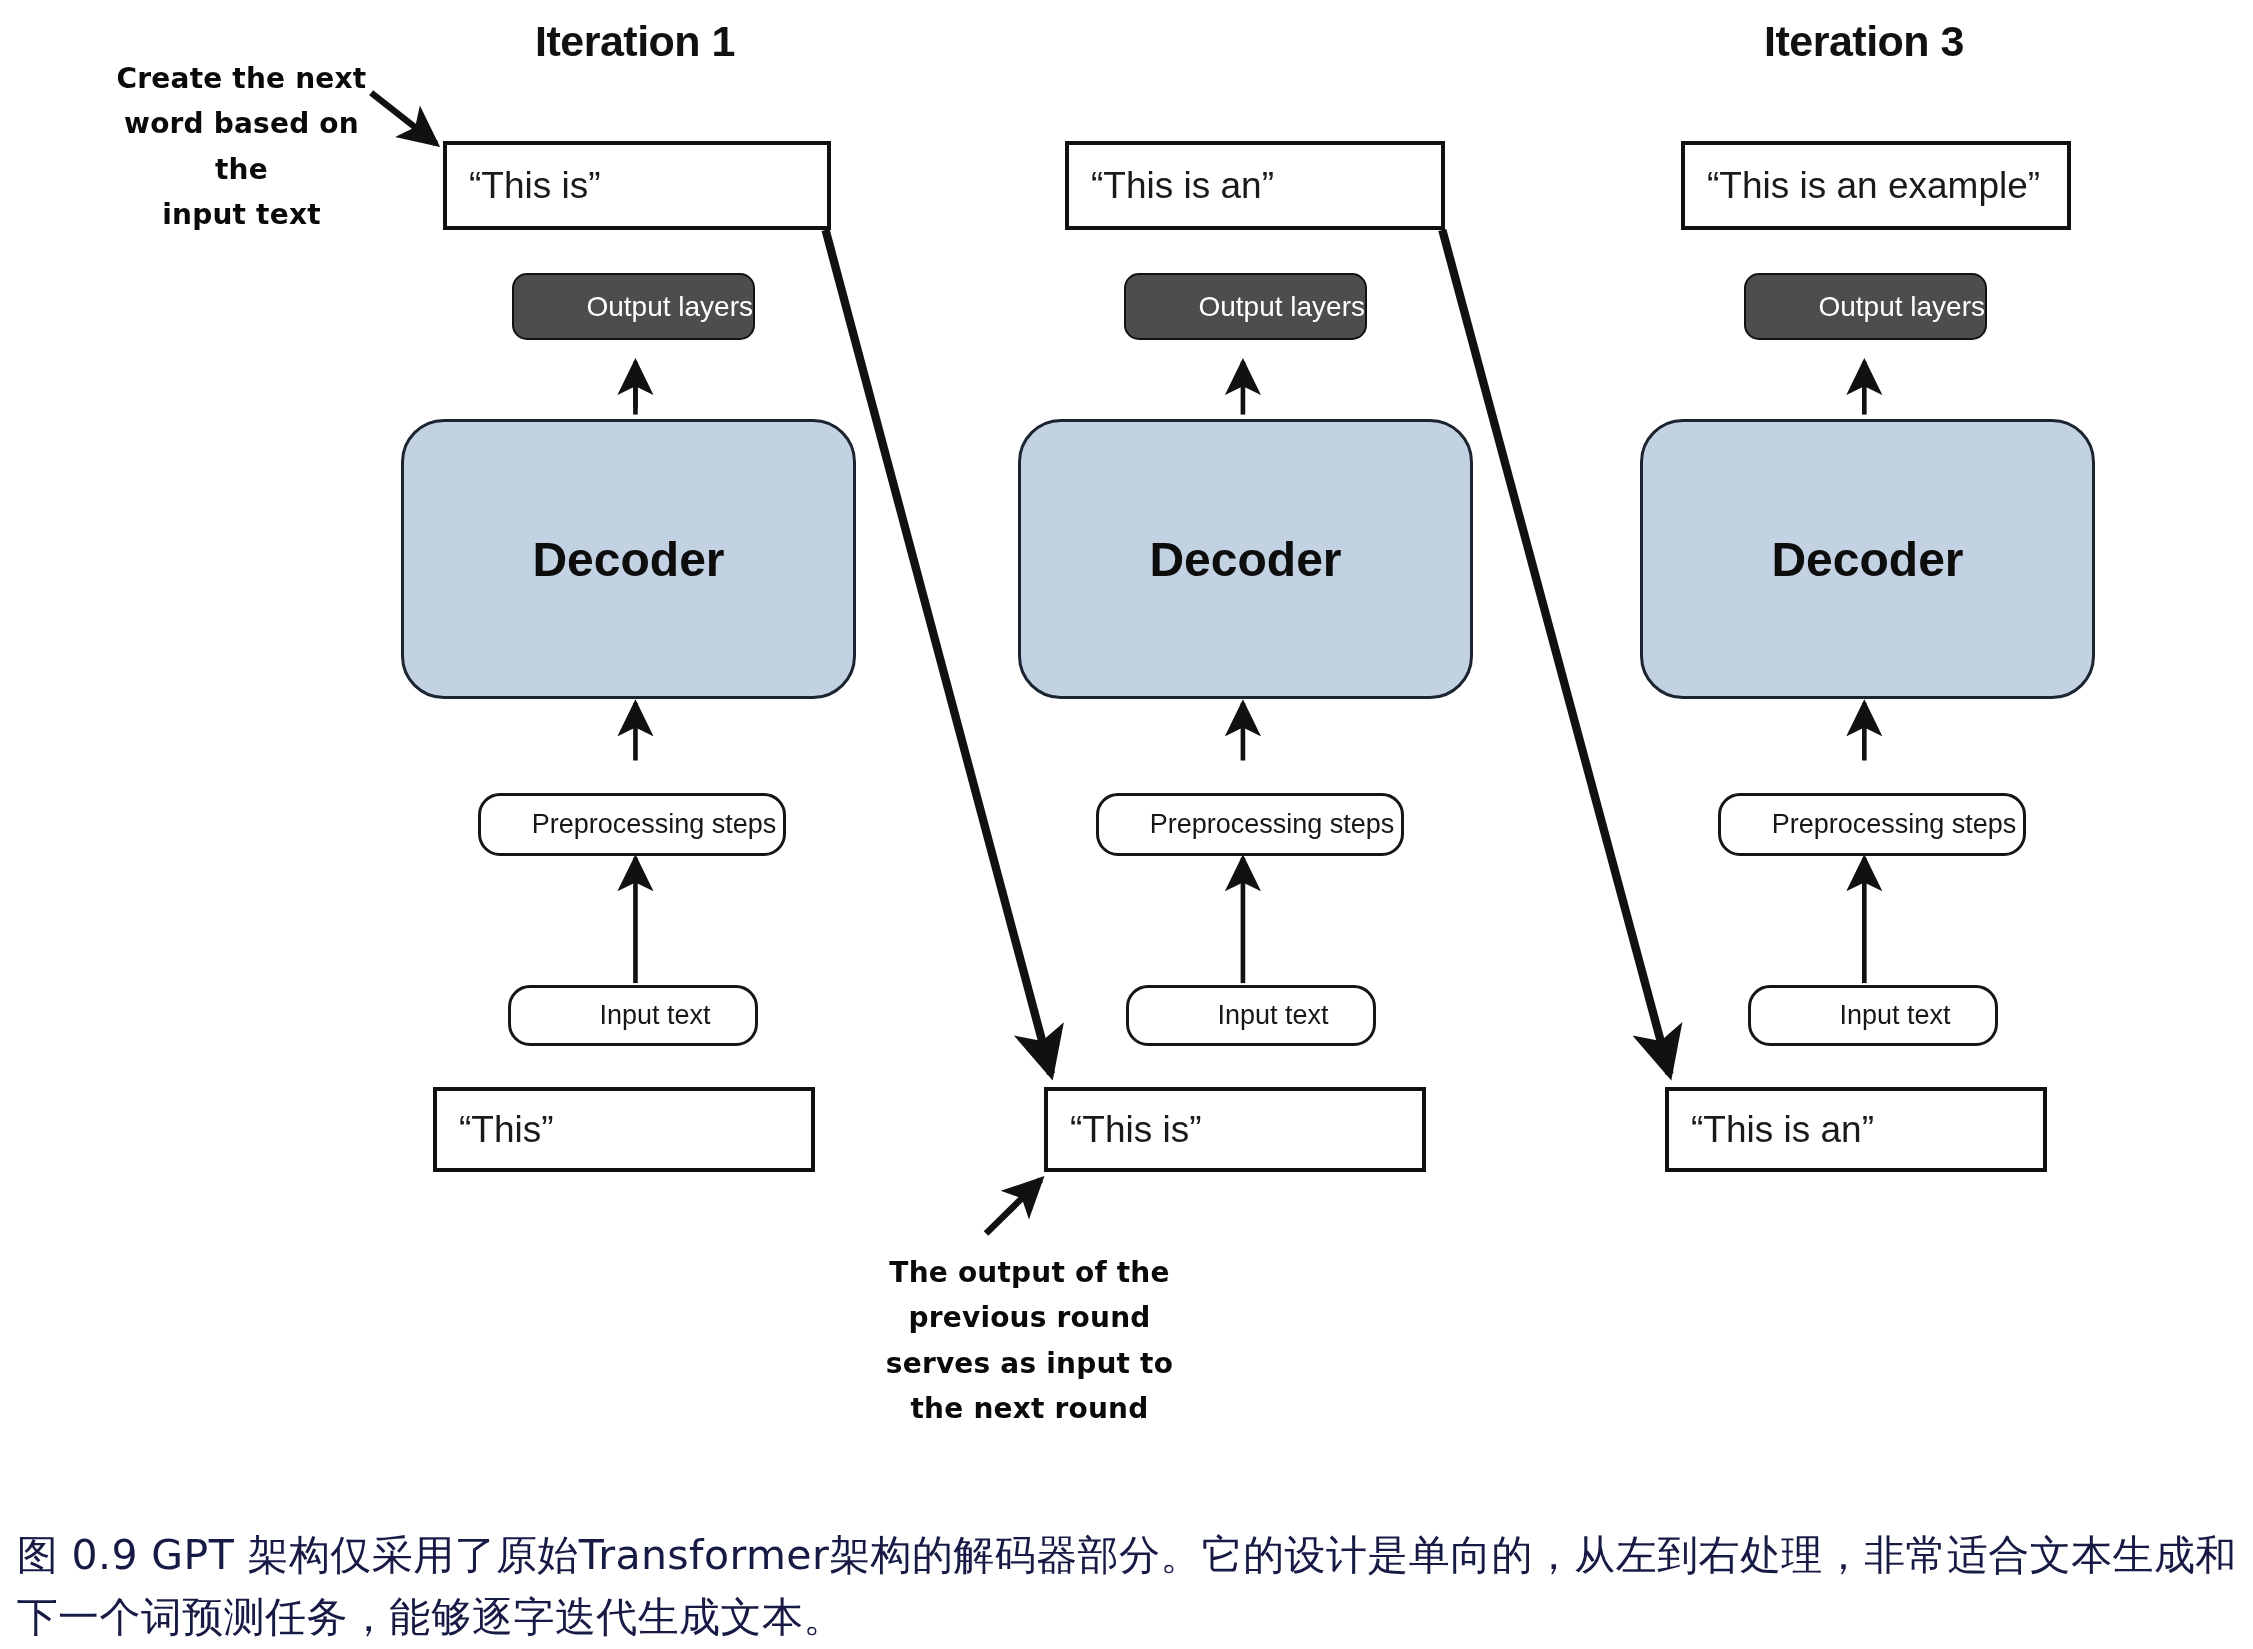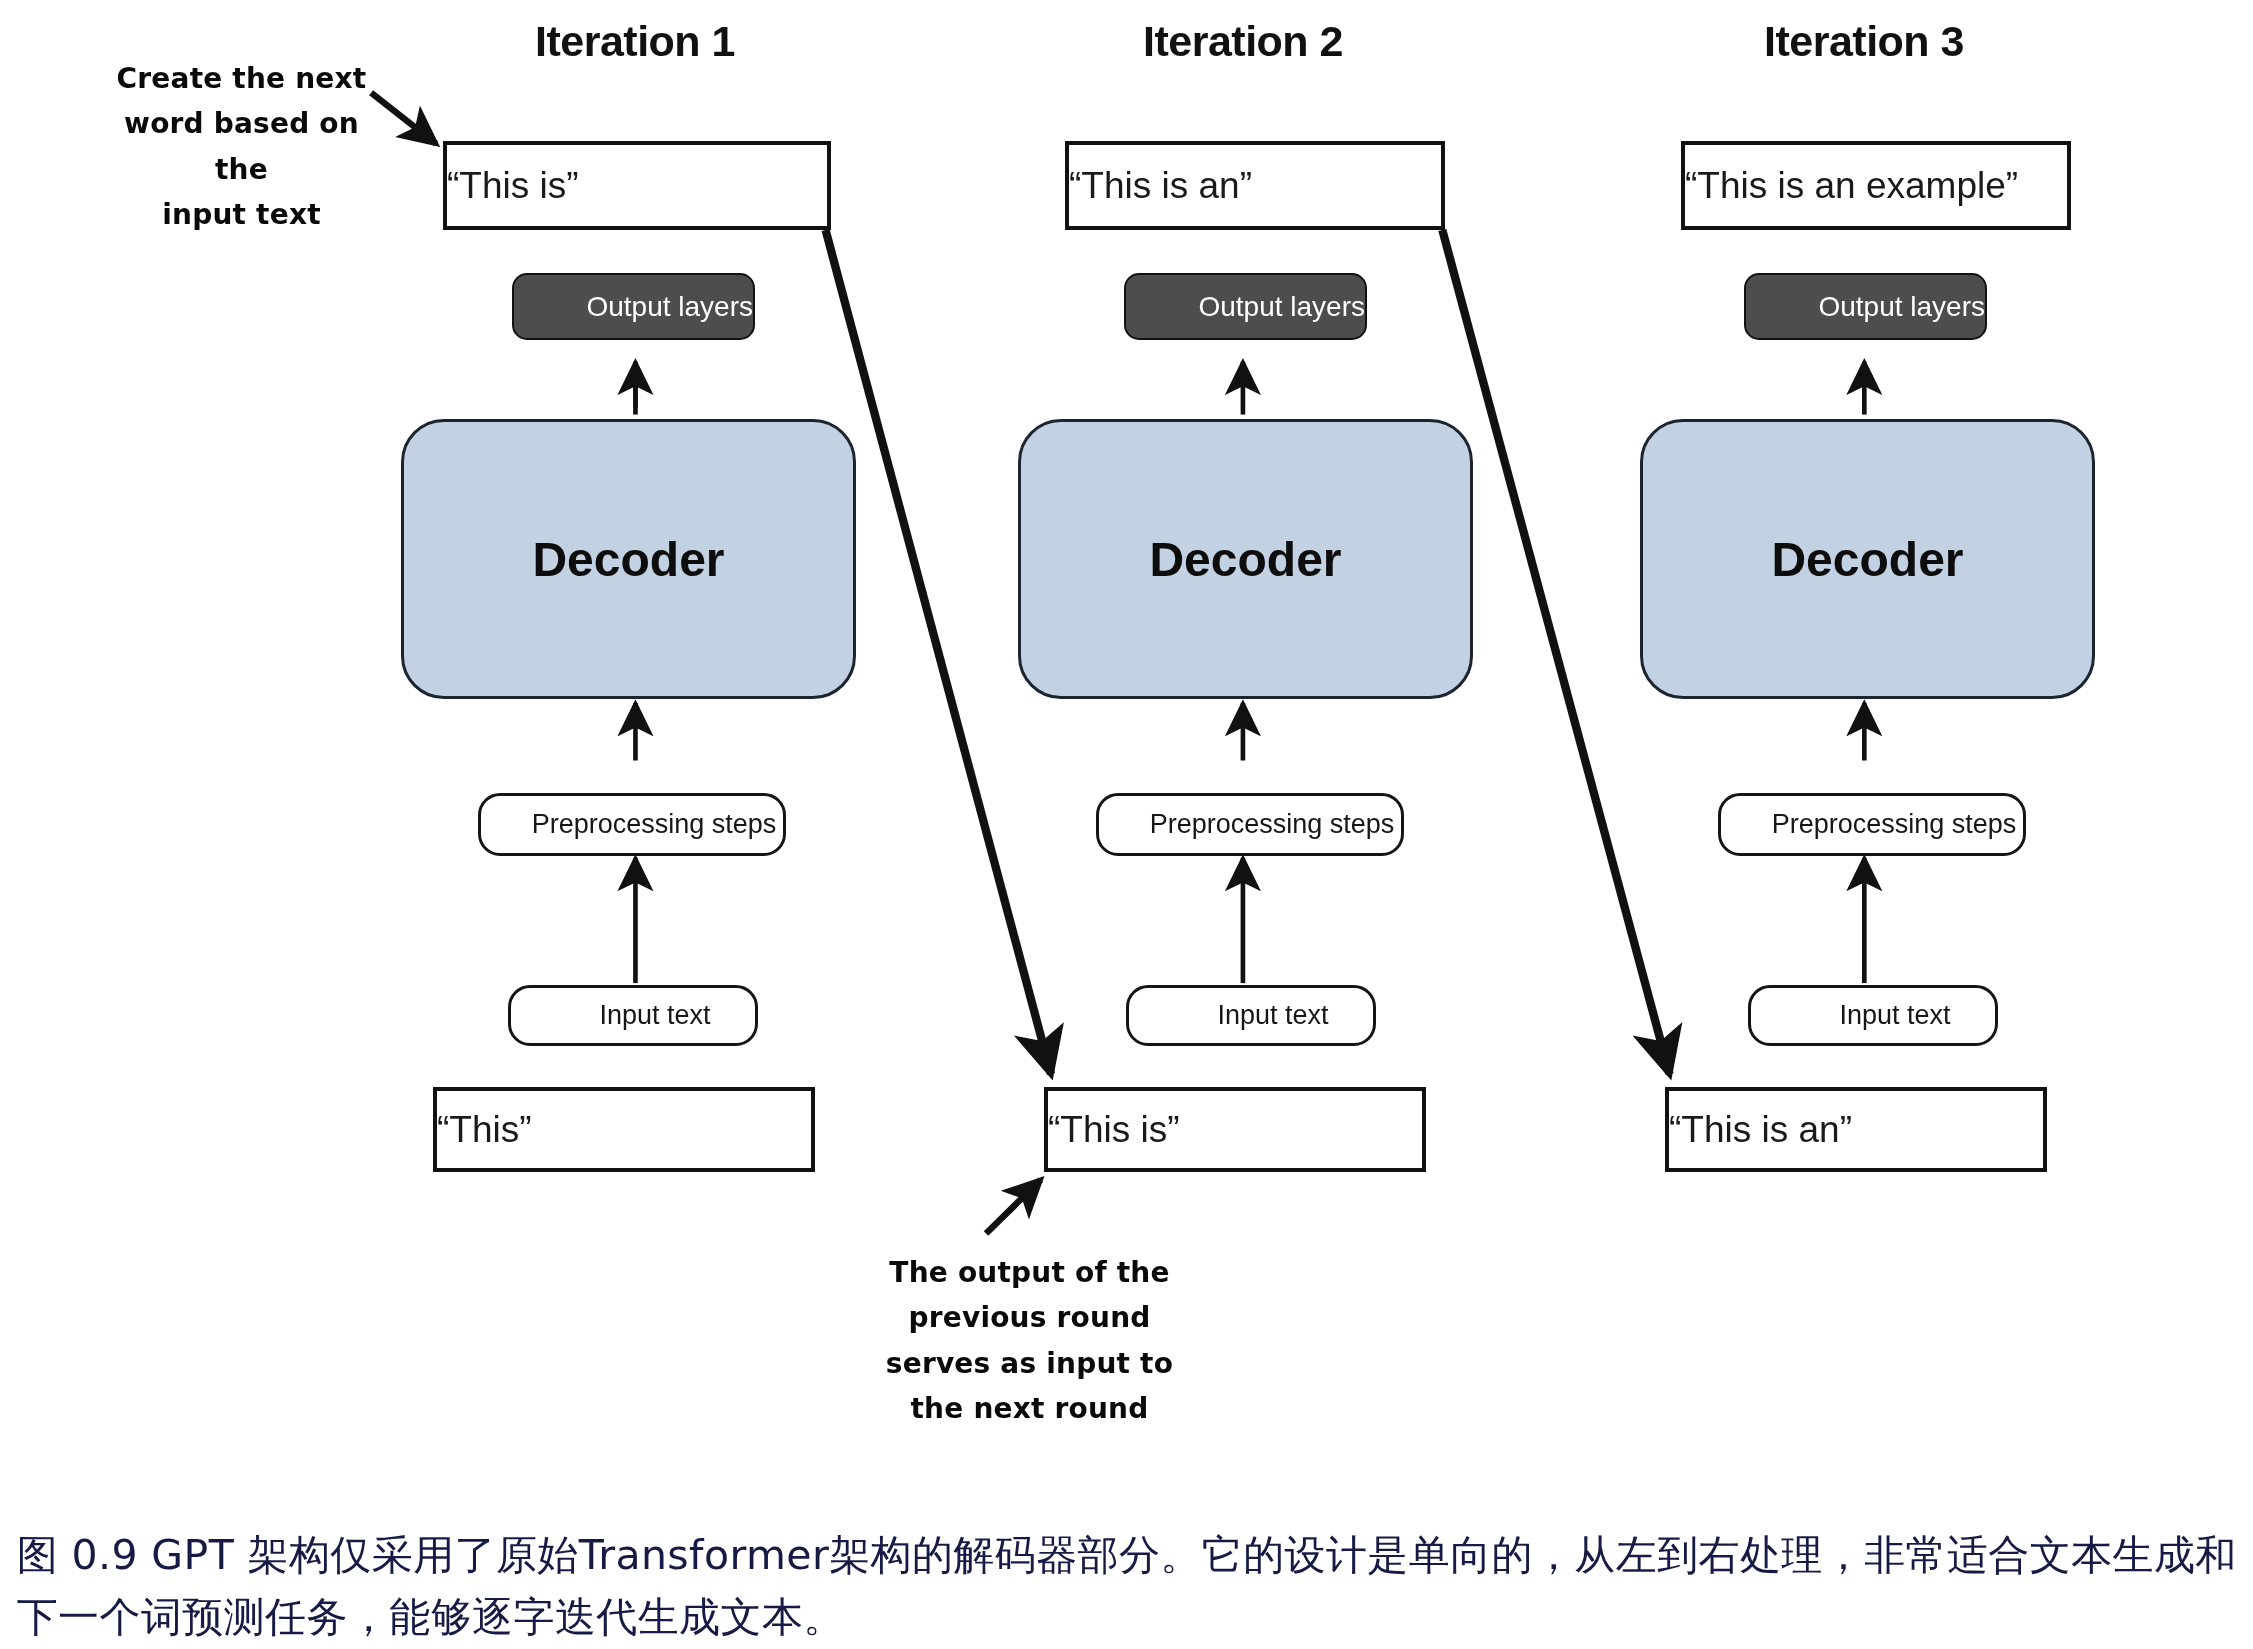--- a/index.html
+++ b/index.html
@@ -17,21 +17,21 @@
     letter-spacing:-0.5px;white-space:nowrap;text-align:center;
   }
 
   
   .text-box{
     position:absolute;box-sizing:border-box;
     background:#ffffff;border:4.6px solid #111;
     display:flex;align-items:center;
   }
   .text-box span{
-    font-size:37px;color:#1a1a1a;white-space:nowrap;
+    font-size:37px;color:#1a1a1a;padding-left:22px;white-space:nowrap;
   }
 
   
   .output-box{
     position:absolute;box-sizing:border-box;
     background:#4d4d4d;border:2.8px solid #121212;border-radius:15px;
     display:flex;align-items:center;justify-content:flex-end;
   }
   .output-box span{
     font-size:28px;color:#ffffff;white-space:nowrap;
@@ -109,21 +109,20 @@
     <line x1="890" y1="248" x2="1133" y2="1158" stroke="#111" stroke-width="9" marker-end="url(#ah-b)"></line>
 
     <line x1="1555" y1="248" x2="1800" y2="1158" stroke="#111" stroke-width="9" marker-end="url(#ah-b)"></line>
 
     <line x1="400" y1="100" x2="470" y2="155" stroke="#111" stroke-width="7" marker-end="url(#ah-b)"></line>
 
     <line x1="1063" y1="1330" x2="1122" y2="1272" stroke="#111" stroke-width="7" marker-end="url(#ah-b)"></line>
   </svg>
 
   <div class="iter-title" style="left:431px;top:16.7px;width:408px;">Iteration 1</div>
-  <div class="iter-title" style="left:1039px;top:16.7px;width:408px;">Iteration 2</div>
   <div class="iter-title" style="left:1660px;top:16.7px;width:408px;">Iteration 3</div>
 
   <div class="text-box" style="left:443px;top:141px;width:388px;height:89px;">
     <span>“This is”</span>
   </div>
 
   <div class="text-box" style="left:1065px;top:141px;width:380px;height:89px;">
     <span>“This is an”</span>
   </div>
 

